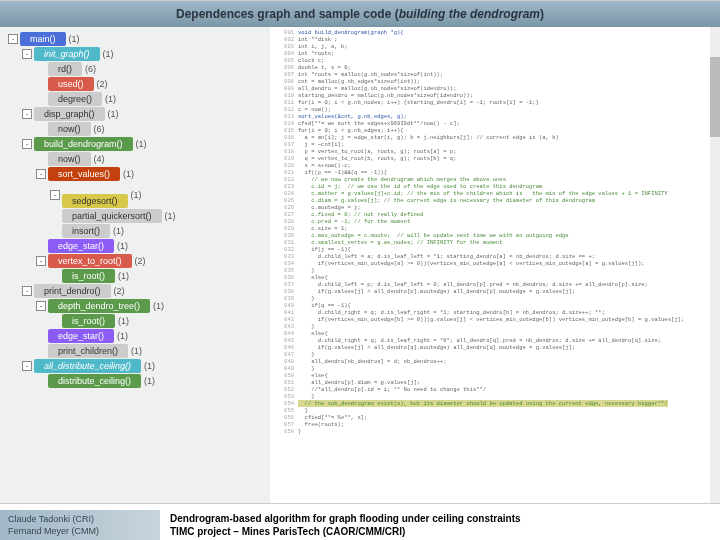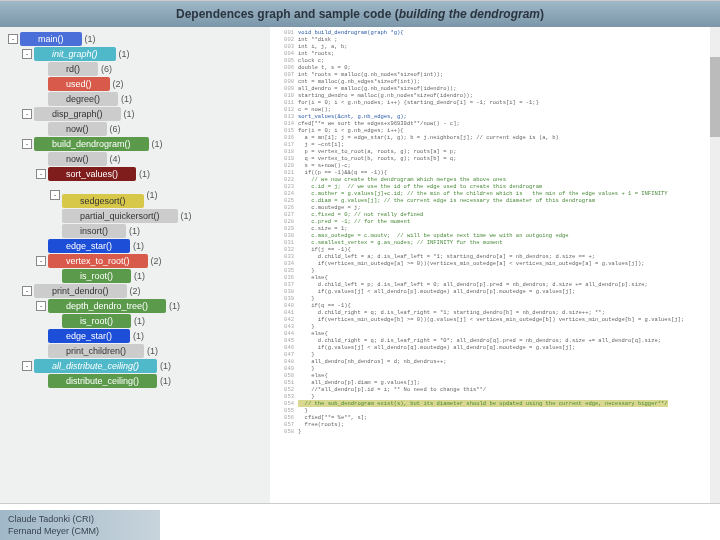--- a/index.html
+++ b/index.html
@@ -4,33 +4,33 @@
 <style>
   * { margin: 0; padding: 0; box-sizing: border-box; }
   body { width: 720px; height: 540px; font-family: Arial, sans-serif; background: #fff; overflow: hidden; }
   .header { background: linear-gradient(to bottom, #a0b8c8, #7a96a8); padding: 6px 10px; color: #2a3540; font-size: 12px; font-weight: bold; border-top: 1px solid #ccc; text-align: center; }
   .header .italic { font-style: italic; }
   .main { display: flex; height: 476px; }
   .left-pane { width: 270px; background: #eef1f0; overflow: hidden; padding: 4px 0; font-size: 9px; }
   .tree { padding-left: 4px; }
   .node { display: flex; align-items: center; margin: 1px 0; line-height: 14px; }
   .node .toggle { display: inline-flex; width: 10px; height: 10px; border: 1px solid #888; background: #fff; align-items: center; justify-content: center; font-size: 8px; margin-right: 2px; color: #555; }
-  .node .label { padding: 0 18px; border-radius: 2px; font-size: 9px; }
+  .node .label { padding: 0 10px; border-radius: 2px; font-size: 9px; }
   .node .count { margin-left: 3px; color: #555; font-size: 9px; }
   .indent-0 { padding-left: 4px; }
   .indent-1 { padding-left: 18px; }
   .indent-2 { padding-left: 32px; }
   .indent-3 { padding-left: 46px; }
   .c-blue { background: #4a6fd8; color: #fff; }
   .c-cyan { background: #4fb8c9; color: #fff; font-style: italic; }
   .c-red { background: #d85a4a; color: #fff; }
   .c-green { background: #5a9a4a; color: #fff; }
-  .c-orange { background: #7f1d1d; color: #fff; }
+  .c-orange { background: #c2410c; color: #fff; }
   .c-yellow { background: #d8c84a; color: #333; margin-top: 12px; }
-  .c-magenta { background: #1d4ed8; color: #fff; }
+  .c-magenta { background: #8b5cf6; color: #fff; }
   .c-grey { background: #ccc; color: #333; }
   .right-pane { flex: 1; background: #fff; overflow: hidden; padding: 2px; position: relative; }
   .code { font-family: "Courier New", monospace; font-size: 5.5px; line-height: 7px; color: #666; }
   .code-line { display: flex; }
   .lineno { width: 22px; text-align: right; color: #aaa; margin-right: 4px; flex-shrink: 0; }
   .code-text { white-space: pre; }
   .kw { color: #2a5aa8; }
   .cm { color: #4a8a3a; }
   .mark { background: #d8d890; }
   .scrollbar-v { position: absolute; right: 0; top: 0; bottom: 0; width: 10px; background: #eee; }
@@ -405,13 +405,17 @@
       <div class="thumb-v"></div>
     </div>
   </div>
 </div>
 
 <div class="footer">
   <div class="footer-left">
     <div>Claude Tadonki (CRI)</div>
     <div>Fernand Meyer (CMM)</div>
   </div>
+  <div class="footer-right">
+    <div>Dendrogram-based algorithm for graph flooding under ceiling constraints</div>
+    <div>TIMC project – Mines ParisTech (CAOR/CMM/CRI)</div>
+  </div>
 </div>
 
 </body></html>

